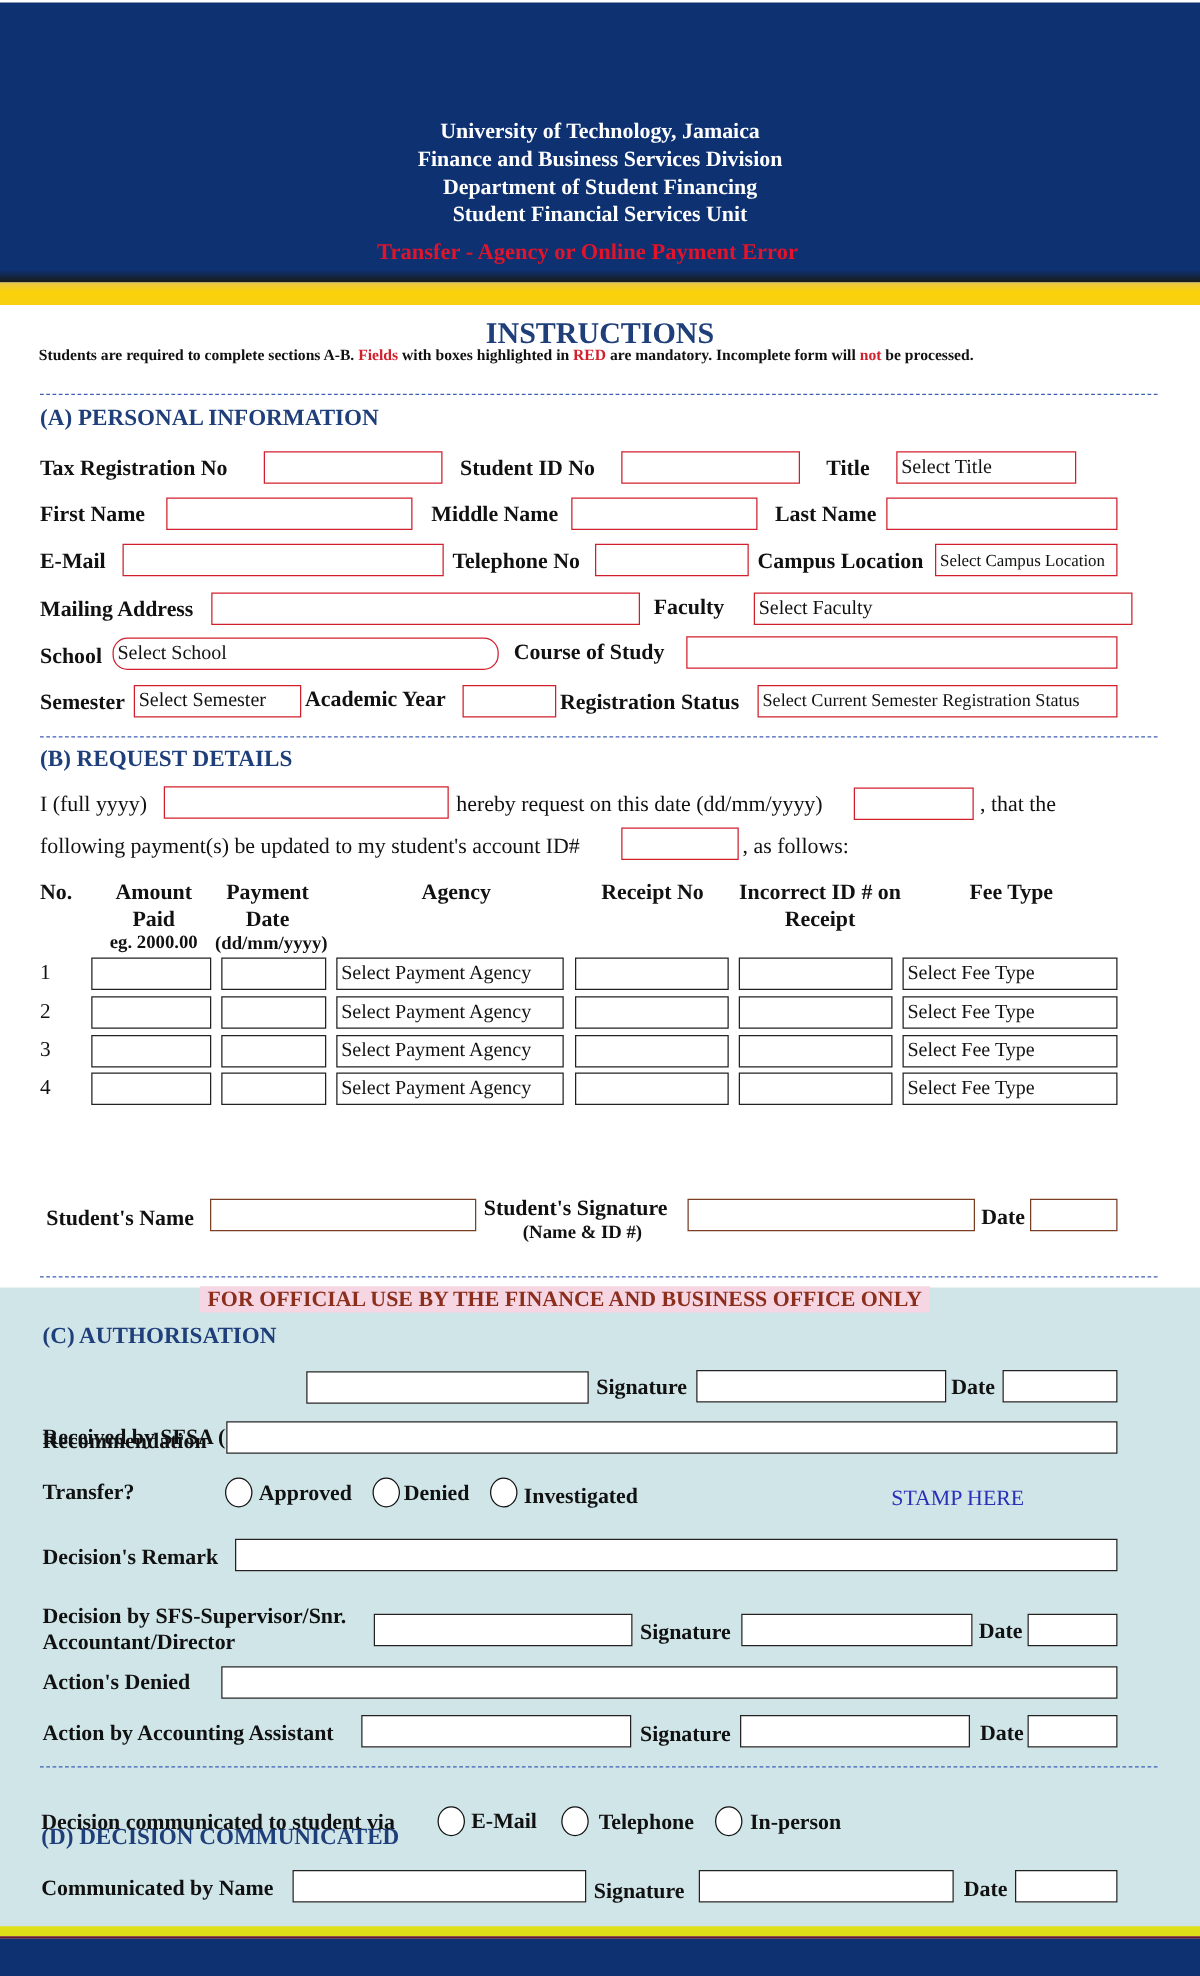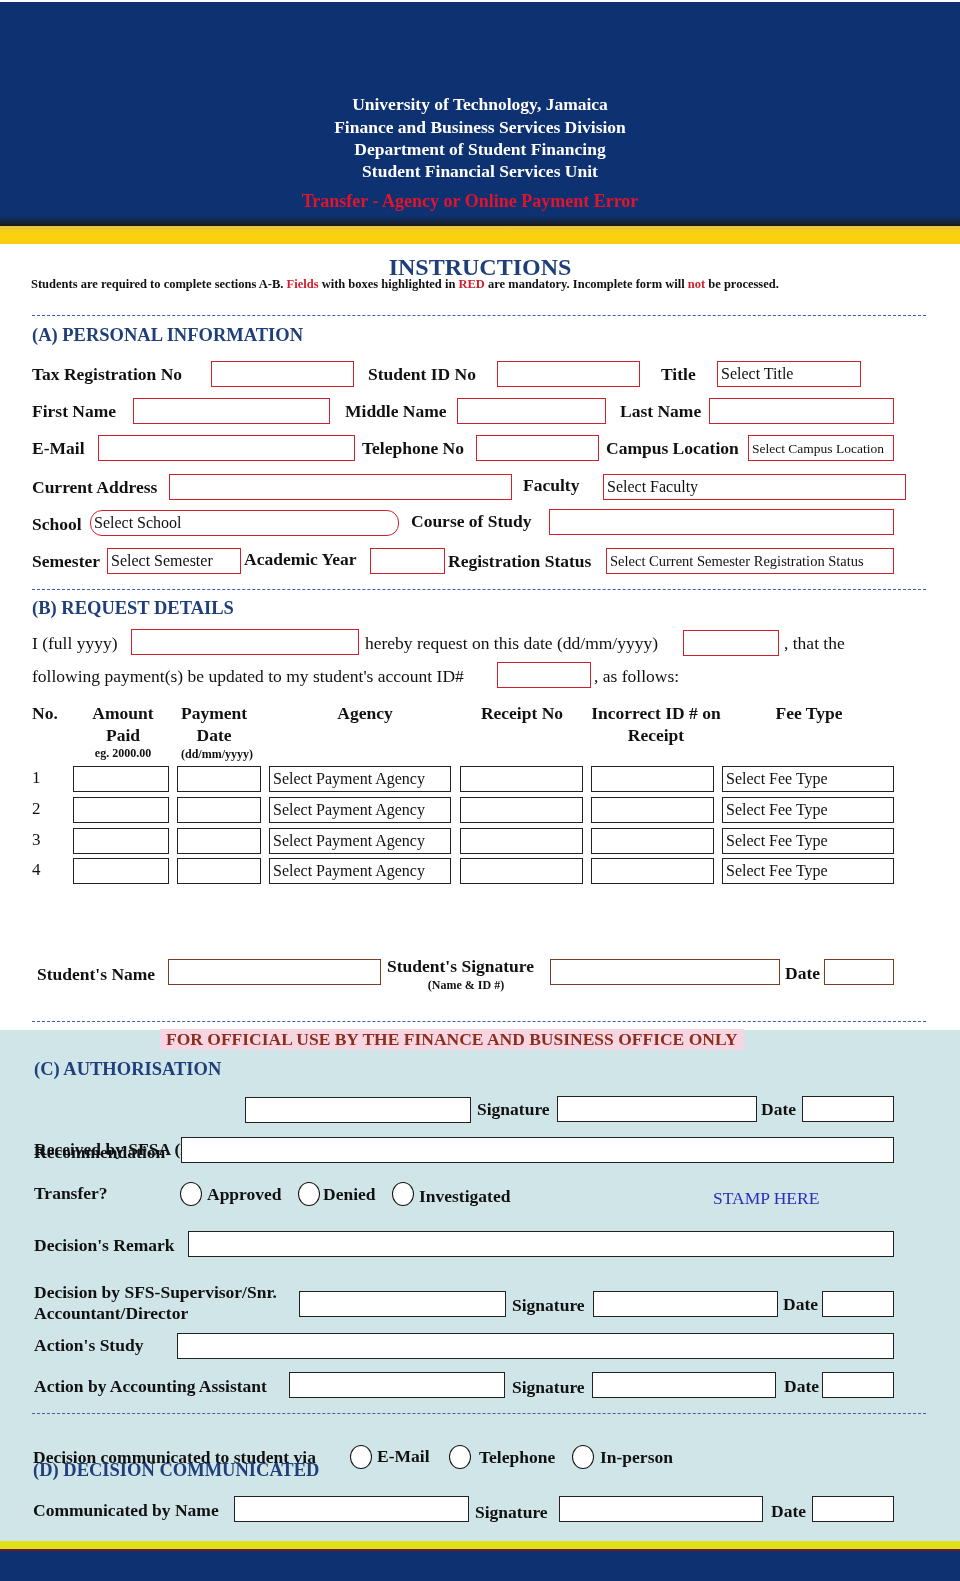--- a/index.html
+++ b/index.html
@@ -18,21 +18,21 @@
   .box.small { font-size: 13.5px; }
   .box.black { border: 1.5px solid #222; }
   .box.brown { border: 1.5px solid #7a3e24; }
   .dash { position: absolute; left: 32px; width: 894px; height: 0; border-top: 1.3px dashed #3d5fb5; }
   .official { left: 0; top: 1030px; width: 960px; height: 518px; background: #d0e5e8; }
   .footer-yellow { left: 0; top: 1541px; width: 960px; height: 8px; background: #e0e019; }
   .footer-red { left: 0; top: 1549px; width: 960px; height: 2px; background: #6a1b2c; }
   .footer-blue { left: 0; top: 1551px; width: 960px; height: 30px; background: #0e3172; }
   .radio { position: absolute; width: 22px; height: 24px; border: 1.5px solid #111; border-radius: 50%; background: #fff; }
   .colhead { position: absolute; font-weight: bold; font-size: 17.5px; text-align: center; line-height: 22px; }
-  .sub { font-weight: bold; font-size: 12px; text-align: center; }
+  .sub { font-weight: bold; font-size: 15px; text-align: center; }
   .rownum { position: absolute; font-size: 17px; }
 </style>
 </head>
 <body>
 
 <div class="abs header"></div>
 <div class="abs header-shadow"></div>
 <div class="abs header-gold"></div>
 <div class="abs htext" style="top:94px;">University of Technology, Jamaica</div>
 <div class="abs htext" style="top:117px;">Finance and Business Services Division</div>
@@ -62,21 +62,21 @@
 <div class="abs lbl" style="top:401px;left:620px;">Last Name</div>
 <div class="box" style="left:709px;top:398px;width:185px;"></div>
 
 <div class="abs lbl" style="top:438px;left:32px;">E-Mail</div>
 <div class="box" style="left:98px;top:435px;width:257px;"></div>
 <div class="abs lbl" style="top:438px;left:362px;">Telephone No</div>
 <div class="box" style="left:476px;top:435px;width:123px;"></div>
 <div class="abs lbl" style="top:438px;left:606px;">Campus Location</div>
 <div class="box small" style="left:748px;top:435px;width:146px;padding-top:3px;">Select Campus Location</div>
 
-<div class="abs lbl" style="top:477px;left:32px;">Current Address</div>
+<div class="abs lbl" style="top:477px;left:32px;">Mailing Address</div>
 <div class="box" style="left:169px;top:474px;width:343px;"></div>
 <div class="abs lbl" style="top:475px;left:523px;">Faculty</div>
 <div class="box" style="left:591px;top:474px;width:303px;margin-left:12px;">Select Faculty</div>
 
 <div class="abs lbl" style="top:514px;left:32px;">School</div>
 <div class="box" style="left:90px;top:510px;width:309px;border-radius:12px;">Select School</div>
 <div class="abs lbl" style="top:511px;left:411px;">Course of Study</div>
 <div class="box" style="left:549px;top:509px;width:345px;"></div>
 
 <div class="abs lbl" style="top:551px;left:32px;">Semester</div>
@@ -177,21 +177,21 @@
 <div class="abs lbl" style="top:1282px;left:34px;line-height:21px;">
   <div>Decision by SFS-Supervisor/Snr.</div>
   <div>Accountant/Director</div>
 </div>
 <div class="box black" style="left:299px;top:1291px;width:207px;"></div>
 <div class="abs lbl" style="top:1295px;left:512px;">Signature</div>
 <div class="box black" style="left:593px;top:1291px;width:185px;"></div>
 <div class="abs lbl" style="top:1294px;left:783px;">Date</div>
 <div class="box black" style="left:822px;top:1291px;width:72px;"></div>
 
-<div class="abs lbl" style="top:1335px;left:34px;">Action's Study</div>
+<div class="abs lbl" style="top:1335px;left:34px;">Action's Denied</div>
 <div class="box black" style="left:177px;top:1333px;width:717px;"></div>
 
 <div class="abs lbl" style="top:1376px;left:34px;">Action by Accounting Assistant</div>
 <div class="box black" style="left:289px;top:1372px;width:216px;"></div>
 <div class="abs lbl" style="top:1377px;left:512px;">Signature</div>
 <div class="box black" style="left:592px;top:1372px;width:184px;"></div>
 <div class="abs lbl" style="top:1376px;left:784px;">Date</div>
 <div class="box black" style="left:822px;top:1372px;width:72px;"></div>
 
 <div class="dash" style="top:1413px;"></div>

